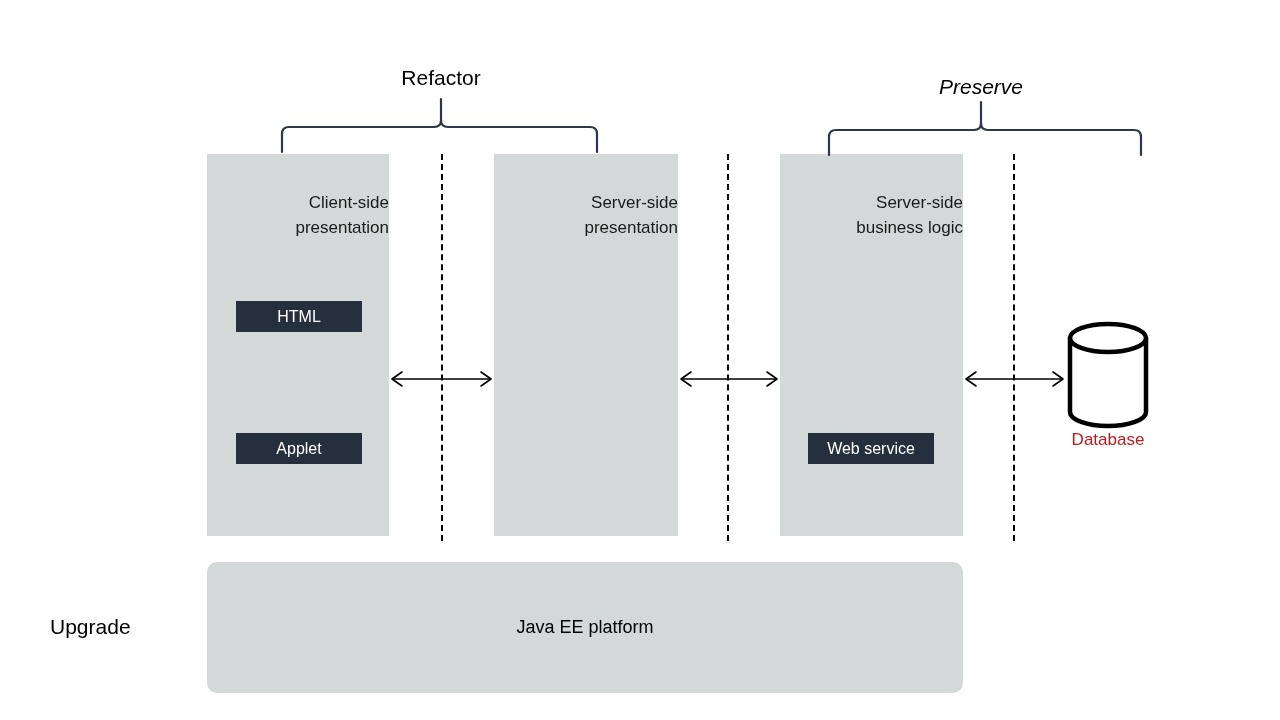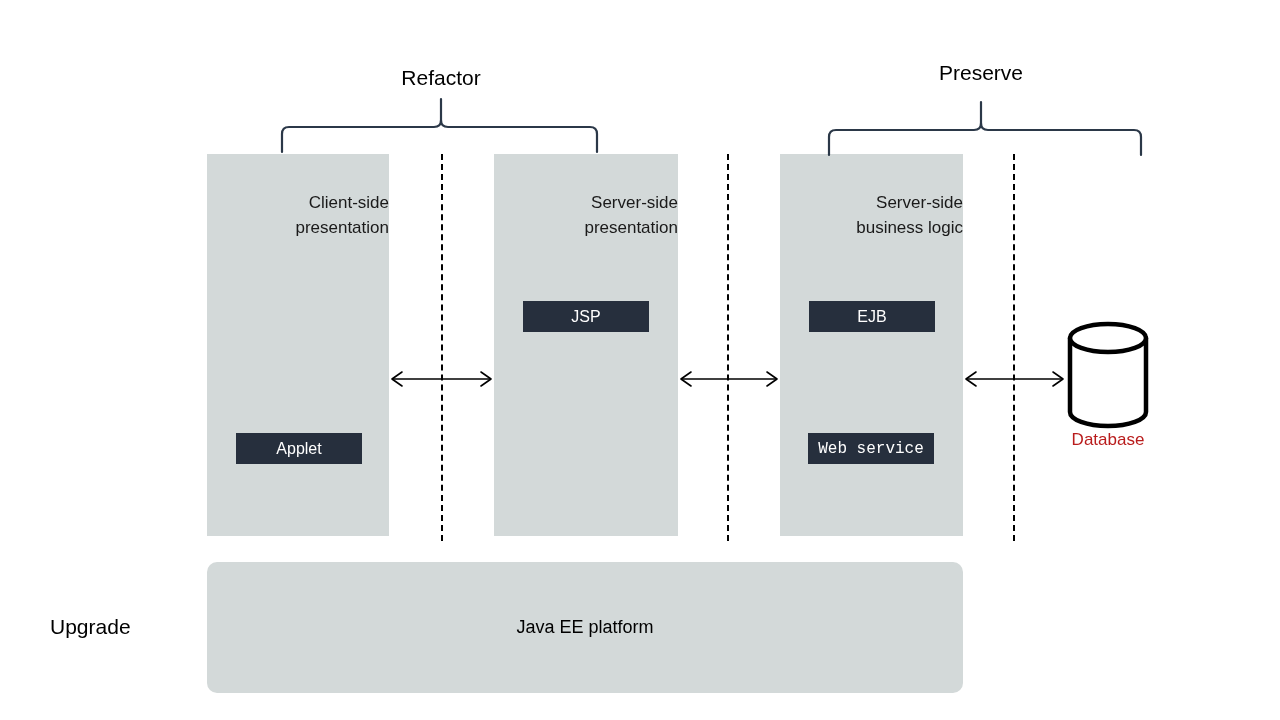--- a/index.html
+++ b/index.html
@@ -26,21 +26,21 @@
   
   .group-label {
     position: absolute;
     font-size: 21px;
     color: #000000;
     text-align: center;
     white-space: nowrap;
     line-height: 1;
   }
   #label-refactor { left: 341px; top: 67px; width: 200px; }
-  #label-preserve { left: 881px; top: 62px; width: 200px; }
+  #label-preserve { left: 881px; top: 76px; width: 200px; font-style: italic; }
 
   
   #vector-layer {
     position: absolute;
     left: 0; top: 0;
     width: 1280px;
     height: 720px;
     pointer-events: none;
   }
 
@@ -136,34 +136,33 @@
 <body>
 
 <div id="diagram-root">
 
   <div class="group-label" id="label-refactor">Refactor</div>
   <div class="group-label" id="label-preserve">Preserve</div>
 
   <div class="tier-column" id="column-client-presentation">
     <div class="tier-title">Client-side
 presentation</div>
+    <div class="tech-chip chip-top chip-narrow">HTML</div>
     <div class="tech-chip chip-bottom chip-narrow">Applet</div>
   </div>
 
   <div class="tier-column" id="column-server-presentation">
     <div class="tier-title">Server-side
 presentation</div>
-    <div class="tech-chip chip-top chip-narrow">JSP</div>
   </div>
 
   <div class="tier-column" id="column-server-business">
     <div class="tier-title">Server-side
 business logic</div>
-    <div class="tech-chip chip-top chip-narrow">EJB</div>
-    <div class="tech-chip chip-bottom" style="left:28px; width:126px;font-family:Liberation Mono, monospace;">Web service</div>
+    <div class="tech-chip chip-bottom" style="left:28px; width:126px;">Web service</div>
   </div>
 
   <div class="boundary-line" id="boundary-1"></div>
   <div class="boundary-line" id="boundary-2"></div>
   <div class="boundary-line" id="boundary-3"></div>
 
   <div id="database-label">Database</div>
 
   <div id="platform-bar">
     <span id="platform-bar-label">Java EE platform</span>

